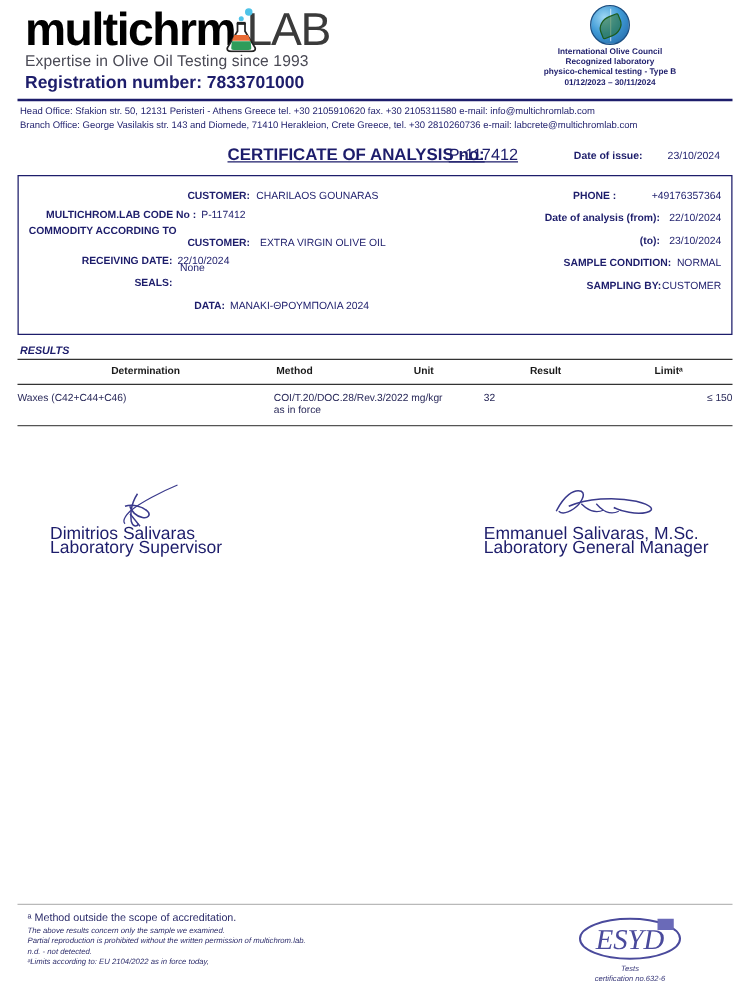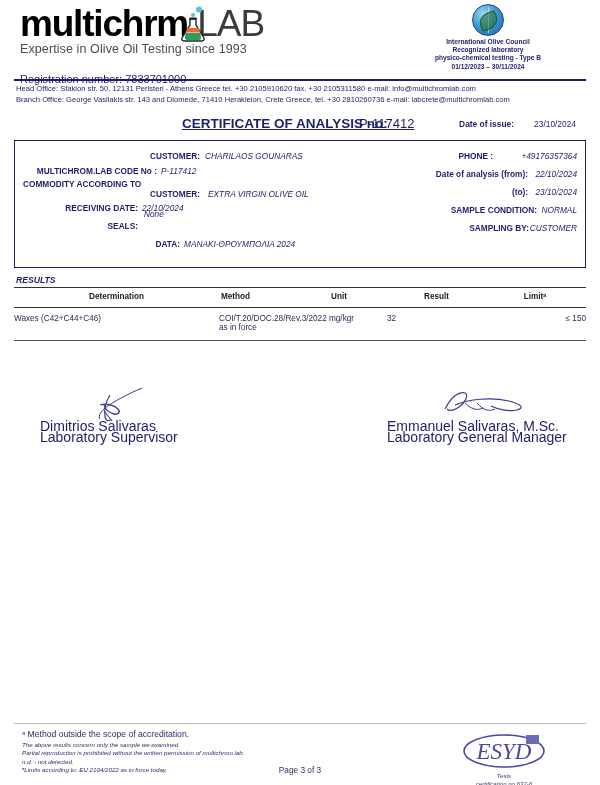--- a/index.html
+++ b/index.html
@@ -54,24 +54,24 @@
     height: 36px;
   }
   .brand-sub {
     font-size: 12.5px;
     color: #4a4a55;
     margin-top: -2px;
     letter-spacing: 0.1px;
     white-space: nowrap;
   }
   .brand-reg {
-    font-size: 11px;
-    color: #1d1d6b;
-    font-weight: normal;
-    margin-top: 17px;
+    font-size: 14px;
+    color: #1d1d6b;
+    font-weight: bold;
+    margin-top: 1px;
     white-space: nowrap;
   }
   .ioc {
     position: absolute;
     right: 8px;
     top: 4px;
     width: 180px;
     text-align: center;
   }
   .ioc-logo {
@@ -172,21 +172,20 @@
     position: absolute;
     font-size: 8.3px;
     font-weight: bold;
     text-align: right;
     white-space: nowrap;
   }
   .l-value {
     position: absolute;
     font-size: 8.3px;
     white-space: nowrap;
-    font-style: italic;
   }
 
   
   .results-head {
     font-size: 8.6px;
     font-weight: bold;
     font-style: italic;
     margin-top: 7px;
     padding-left: 2px;
   }
@@ -448,16 +447,15 @@
           <text x="52" y="28" text-anchor="middle" font-family="'Liberation Serif', serif" font-size="23" font-style="italic" fill="#4a4a9c">ESYD</text>
           <rect x="74" y="4" width="13" height="9" fill="#6a6ab8"></rect>
         </svg>
       </div>
       <div class="esyd-cap">
         <div>Tests</div>
         <div>certification no.632-6</div>
       </div>
     </div>
 
-    <div class="page-num">Page 3 of 3</div>
   </div>
 
 </div>
 
 </body></html>

